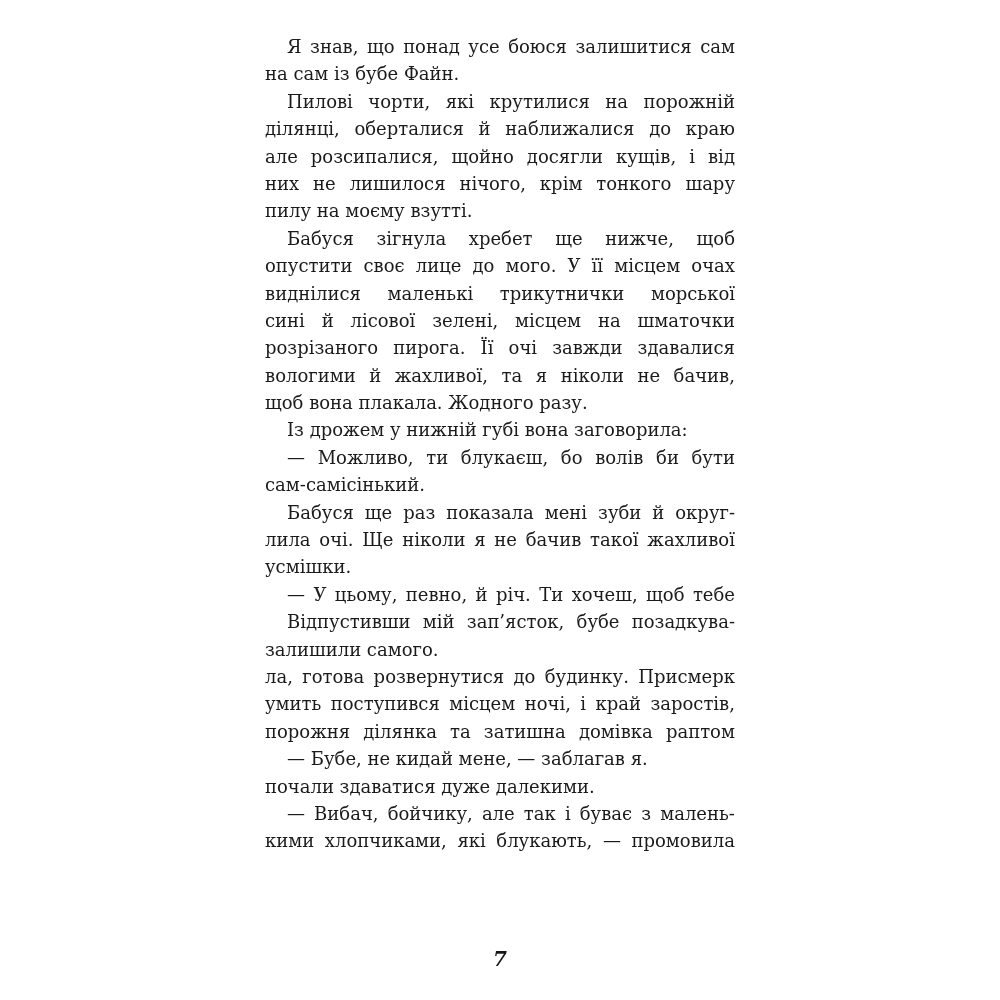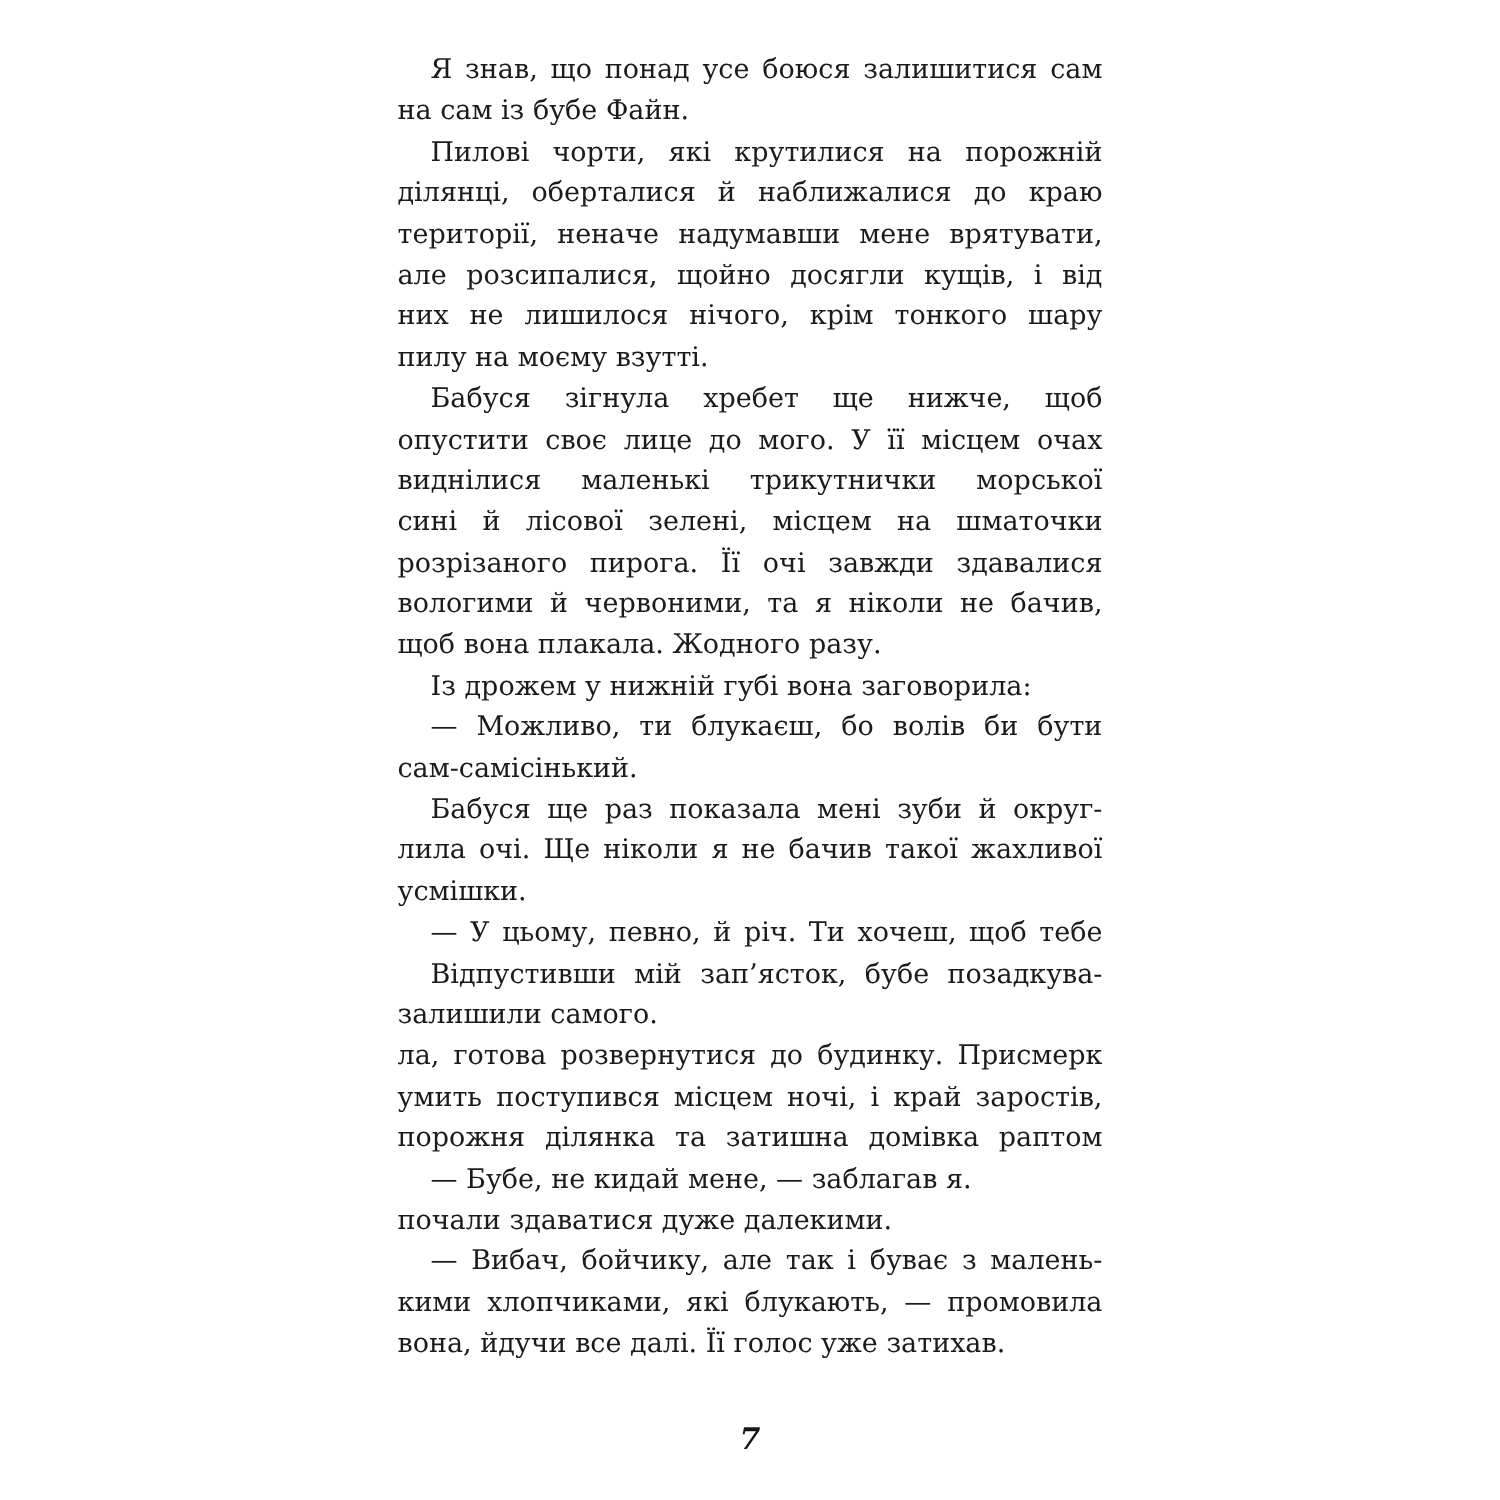--- a/index.html
+++ b/index.html
@@ -87,27 +87,20 @@
       </div>
       <div class="line">
         <span>ділянці,</span>
         <span>оберталися</span>
         <span>й</span>
         <span>наближалися</span>
         <span>до</span>
         <span>краю</span>
       </div>
       <div class="line">
-        <span>території,</span>
-        <span>неначе</span>
-        <span>надумавши</span>
-        <span>мене</span>
-        <span>врятувати,</span>
-      </div>
-      <div class="line">
         <span>але</span>
         <span>розсипалися,</span>
         <span>щойно</span>
         <span>досягли</span>
         <span>кущів,</span>
         <span>і</span>
         <span>від</span>
       </div>
       <div class="line">
         <span>них</span>
@@ -157,21 +150,21 @@
         <span>розрізаного</span>
         <span>пирога.</span>
         <span>Її</span>
         <span>очі</span>
         <span>завжди</span>
         <span>здавалися</span>
       </div>
       <div class="line">
         <span>вологими</span>
         <span>й</span>
-        <span>червоними,</span>
+        <span>жахливої,</span>
         <span>та</span>
         <span>я</span>
         <span>ніколи</span>
         <span>не</span>
         <span>бачив,</span>
       </div>
       <div class="line para-end">щоб вона плакала. Жодного разу.</div>
       <div class="line para-start para-end">Із дрожем у нижній губі вона заговорила:</div>
       <div class="line para-start">
         <span>—</span>
@@ -265,16 +258,15 @@
         <span>малень-</span>
       </div>
       <div class="line">
         <span>кими</span>
         <span>хлопчиками,</span>
         <span>які</span>
         <span>блукають,</span>
         <span>—</span>
         <span>промовила</span>
       </div>
-      <div class="line para-end">вона, йдучи все далі. Її голос уже затихав.</div>
     </div>
   <div class="page-number">7</div>
 </div>
 
 </body></html>

